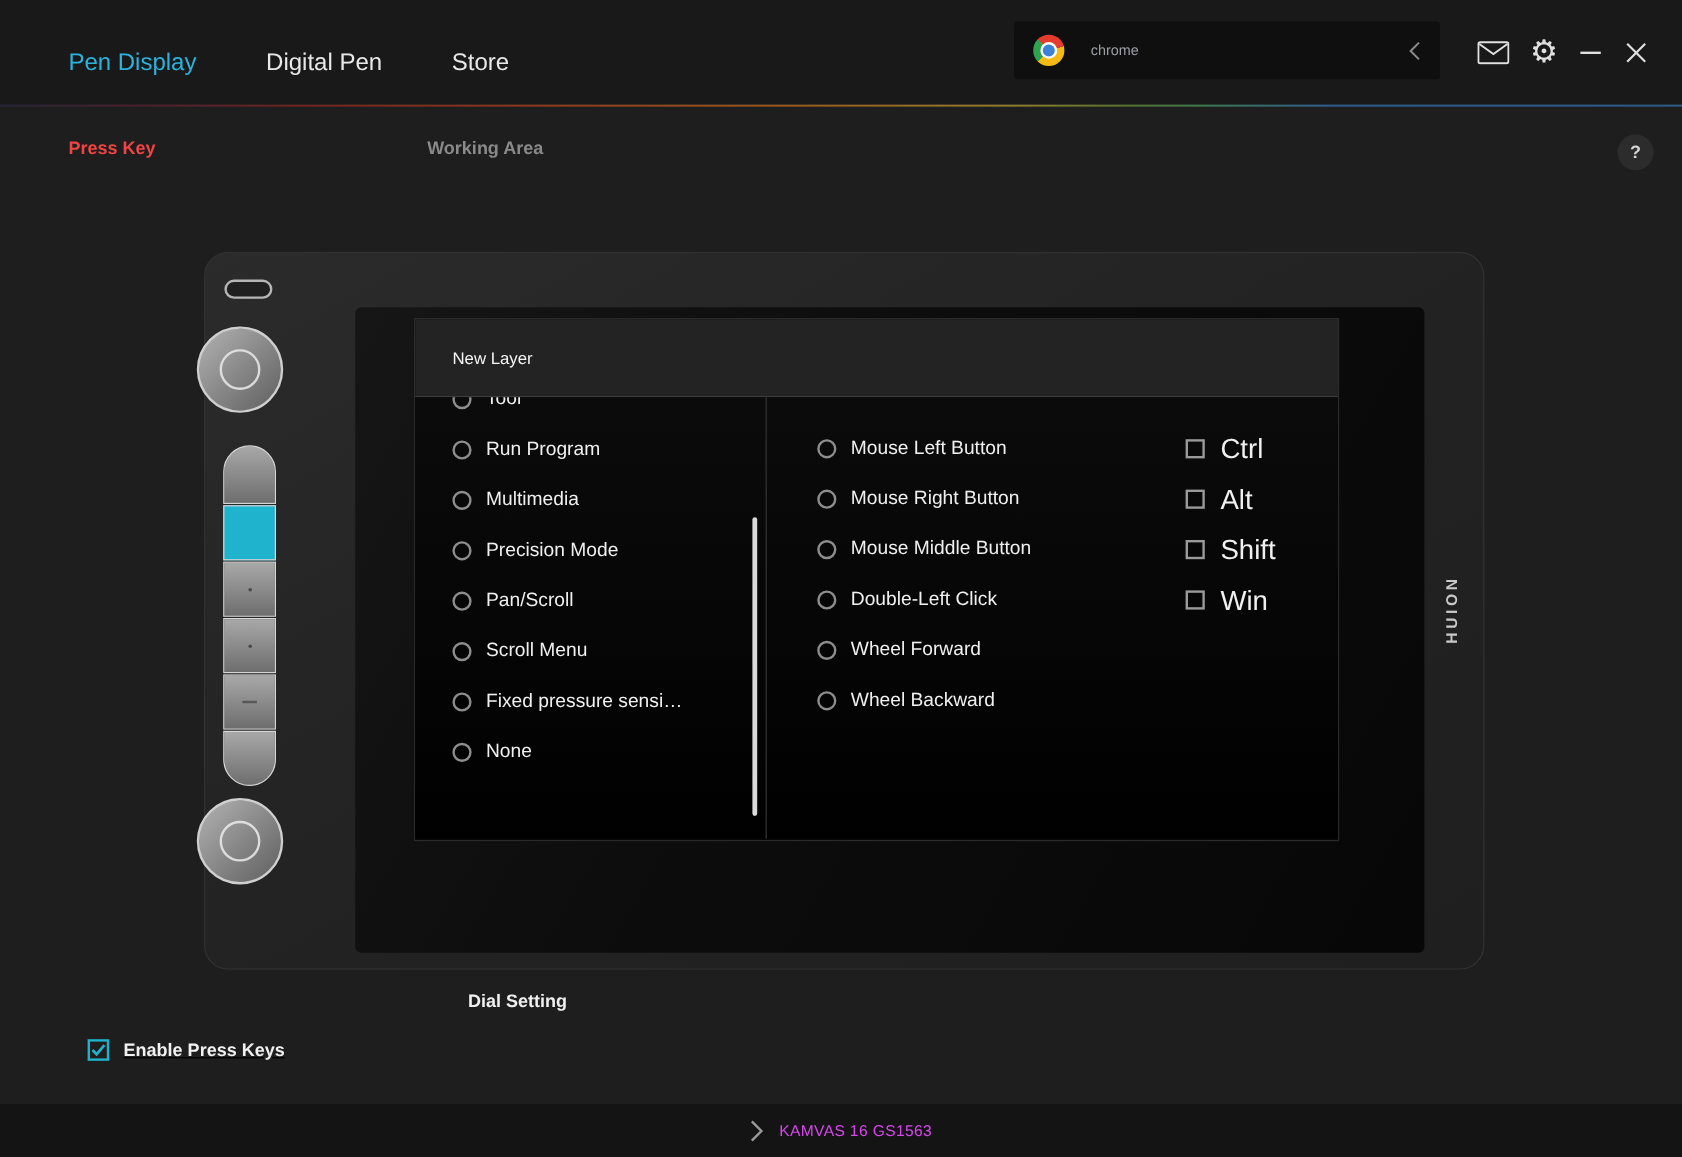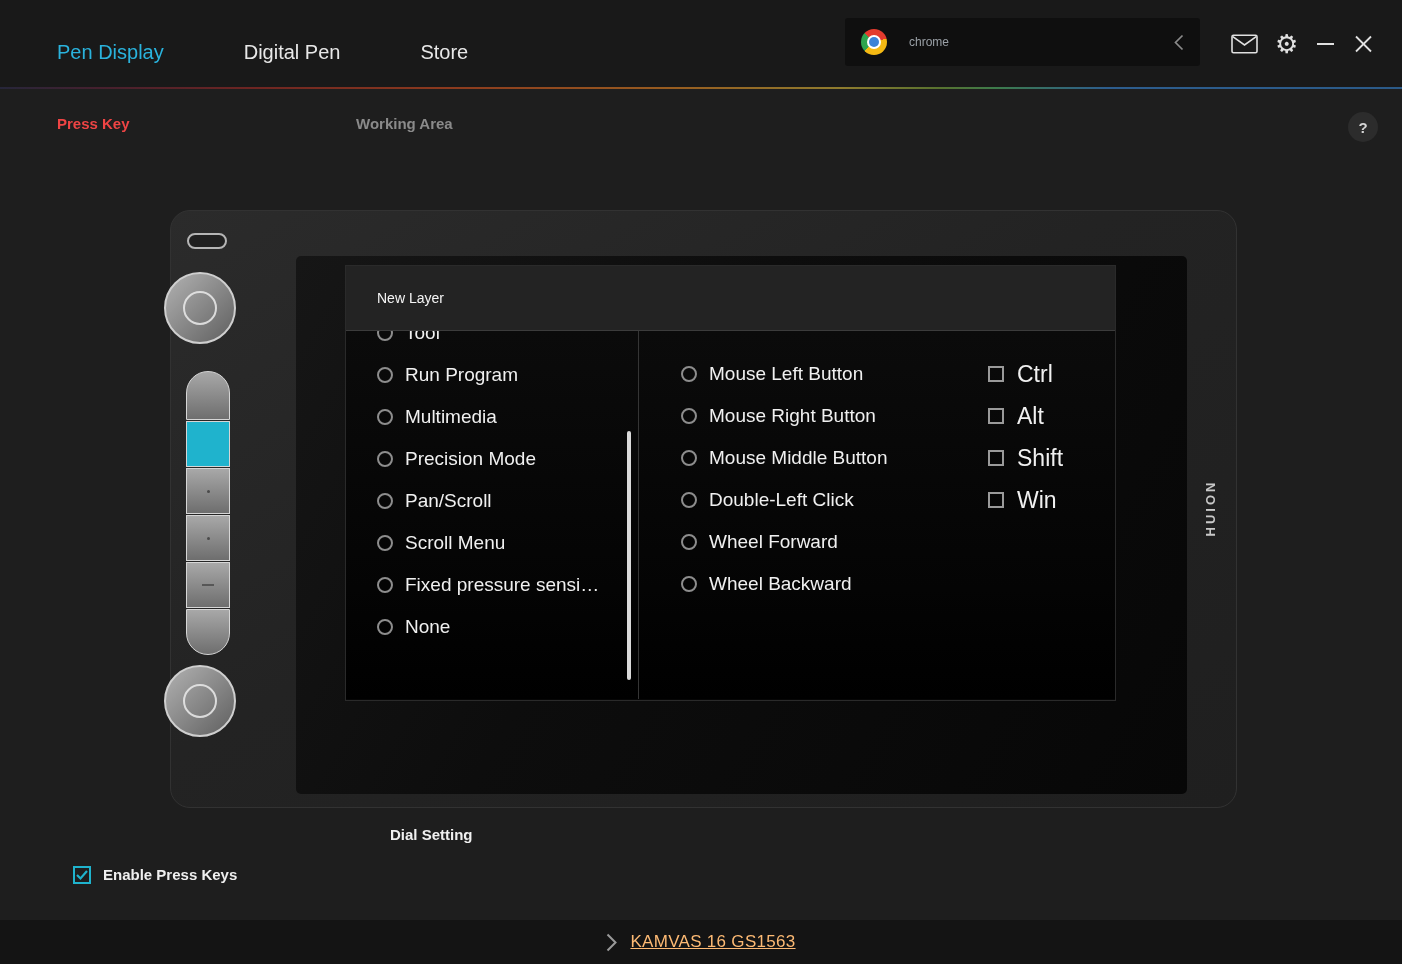--- a/index.html
+++ b/index.html
@@ -2,21 +2,21 @@
 <html><head>
 <meta charset="utf-8">
 <style>
   * { margin:0; padding:0; box-sizing:border-box; }
   html,body { background:#111; }
   body { font-family:"Liberation Sans", sans-serif; }
   .app { position:relative; width:1402px; height:964px; background:#1e1e1e; overflow:hidden; }
 
   
   .topbar { position:relative; height:87px; background:#191919; }
-  .nav { position:absolute; left:57px; top:0; height:105px; display:flex; align-items:center; gap:80px; }
+  .nav { position:absolute; left:57px; top:0; height:105px; display:flex; align-items:center; gap:58px; }
   .nav-item { font-size:20px; color:#e8e8e8; cursor:default; white-space:nowrap; }
   .nav-item.active { color:#2ab3dd; }
 
   .chrome-select { position:absolute; left:845px; top:18px; width:355px; height:48px;
     background:#0f0f0f; border-radius:3px; display:flex; align-items:center; padding:0 16px; }
   .chrome-icon { width:26px; height:26px; border-radius:50%; position:relative; flex:none;
     background:conic-gradient(from 225deg,#2ea44f 0 90deg,#e33b2e 0 210deg,#f5b913 0 360deg); }
   .chrome-icon::before { content:''; position:absolute; inset:6px; background:#fff; border-radius:50%; }
   .chrome-icon::after  { content:''; position:absolute; inset:8px; background:#3b82d8; border-radius:50%; }
   .chrome-label { margin-left:22px; font-size:12px; color:#9aa0a6; }
@@ -71,37 +71,37 @@
     display:flex; align-items:center; padding-left:31px; }
   .dialog-title { font-size:14px; color:#f5f5f5; }
   .dialog-body { position:relative; height:368px; display:flex;
     background:linear-gradient(180deg,#0b0b0b 0%,#040404 70%,#000 100%); }
   .col-left { position:relative; width:293px; border-right:1px solid #353535; overflow:hidden; }
   .col-right { position:relative; flex:1; padding-top:22px; }
   .opt-row { height:42px; display:flex; align-items:center; padding-left:31px; }
   .col-right .opt-row { padding-left:42px; }
   .opt-row.clipped { margin-top:-19px; }
   .radio { width:16px; height:16px; border-radius:50%; border:2px solid #8d8d8d; flex:none; }
-  .opt-label { margin-left:12px; font-size:19px; color:#f0f0f0; white-space:nowrap; }
+  .opt-label { margin-left:12px; font-size:16px; color:#f0f0f0; white-space:nowrap; }
   .v-scrollbar { position:absolute; right:7px; top:100px; width:4px; height:249px;
     background:#dadada; border-radius:2px; }
   .modifiers { position:absolute; left:349px; top:22px; }
   .mod-row { height:42px; display:flex; align-items:center; }
   .cbx { width:16px; height:16px; border:2px solid #9a9a9a; flex:none; }
   .mod-label { margin-left:13px; font-size:23px; color:#f0f0f0; }
 
   
-  .enable-row { position:absolute; left:73px; top:777px; display:flex; align-items:flex-start; gap:12px; }
+  .enable-row { position:absolute; left:73px; top:777px; display:flex; align-items:flex-end; gap:12px;text-decoration:underline; }
   .cbx-cyan { width:18px; height:18px; border:2px solid #1fb3cd; display:flex; align-items:center; justify-content:center; }
   .bottom-label { font-size:15px; font-weight:bold; color:#f0f0f0; }
   .dial-setting { position:absolute; left:390px; top:737px; }
 
   
   .footer { height:44px; background:#141414; display:flex; align-items:center; justify-content:center; gap:13px; }
-  .footer-label { font-size:17px; color:#fdba74; letter-spacing:0.3px;text-decoration:underline; }
+  .footer-label { font-size:13px; color:#d946ef; letter-spacing:0.3px; }
 </style>
 </head>
 <body>
 
 <div class="app">
 
   <div class="topbar">
     <div class="nav">
       <div class="nav-item active">Pen Display</div>
       <div class="nav-item">Digital Pen</div>

